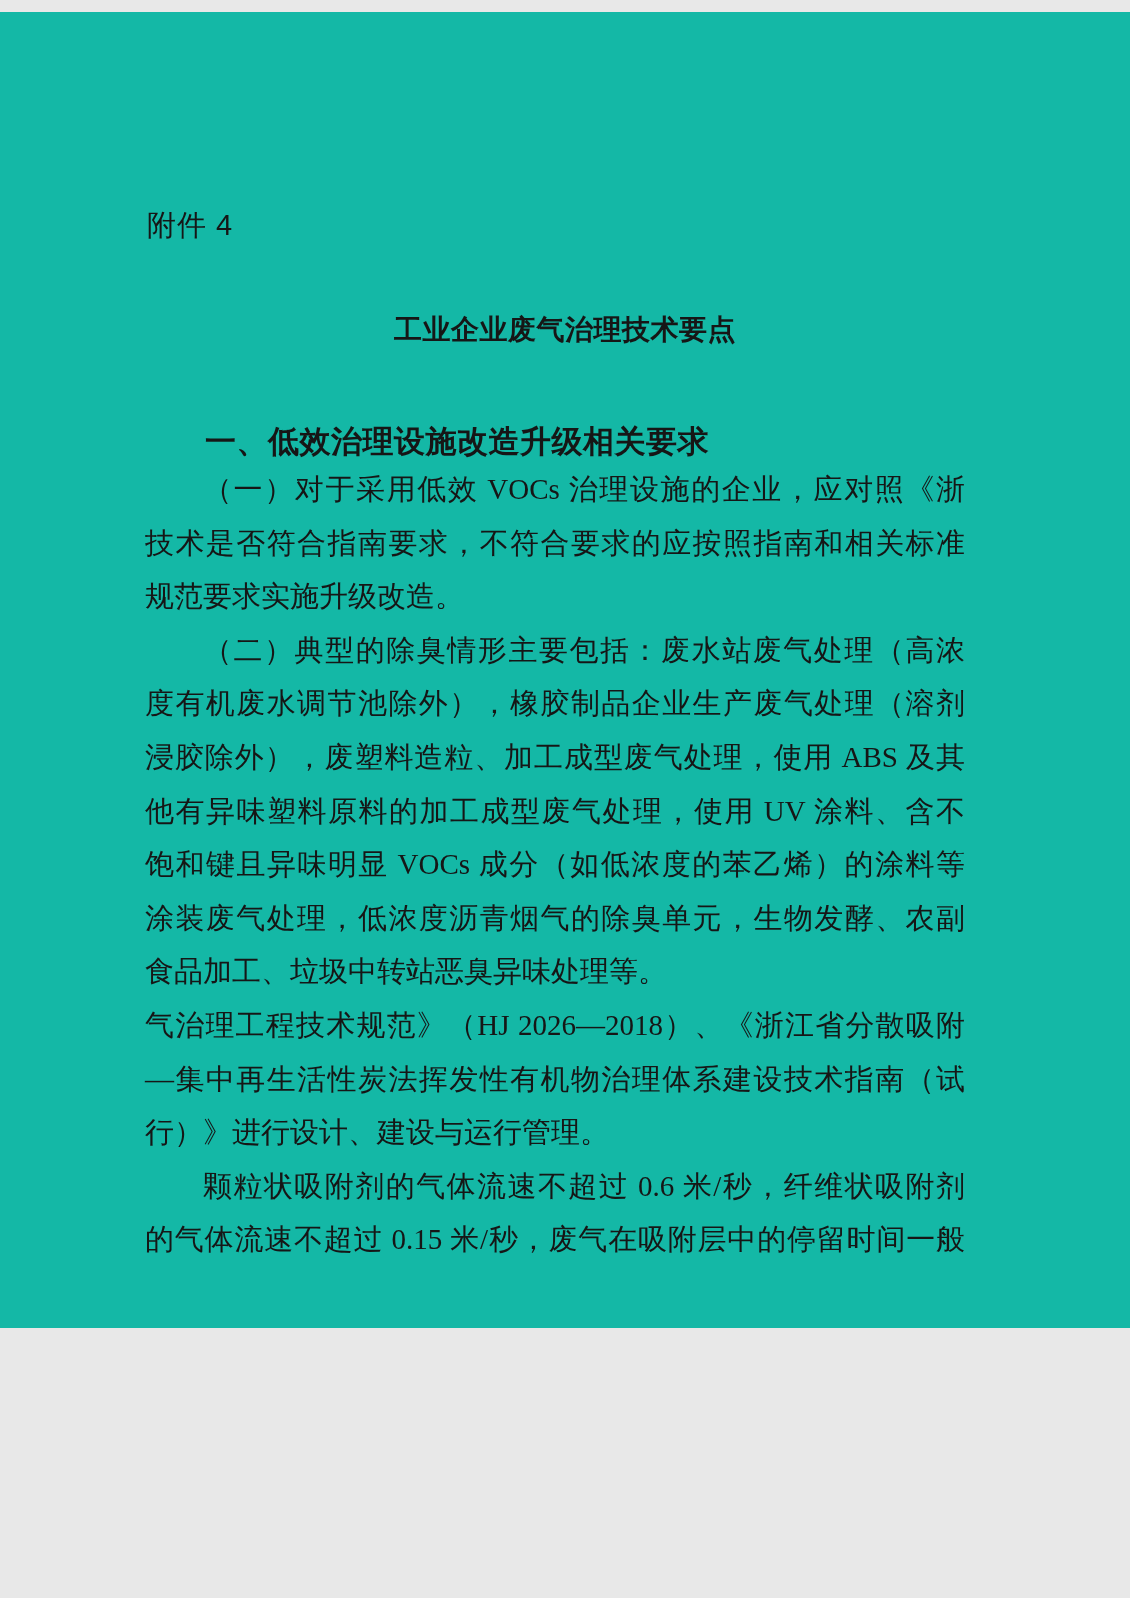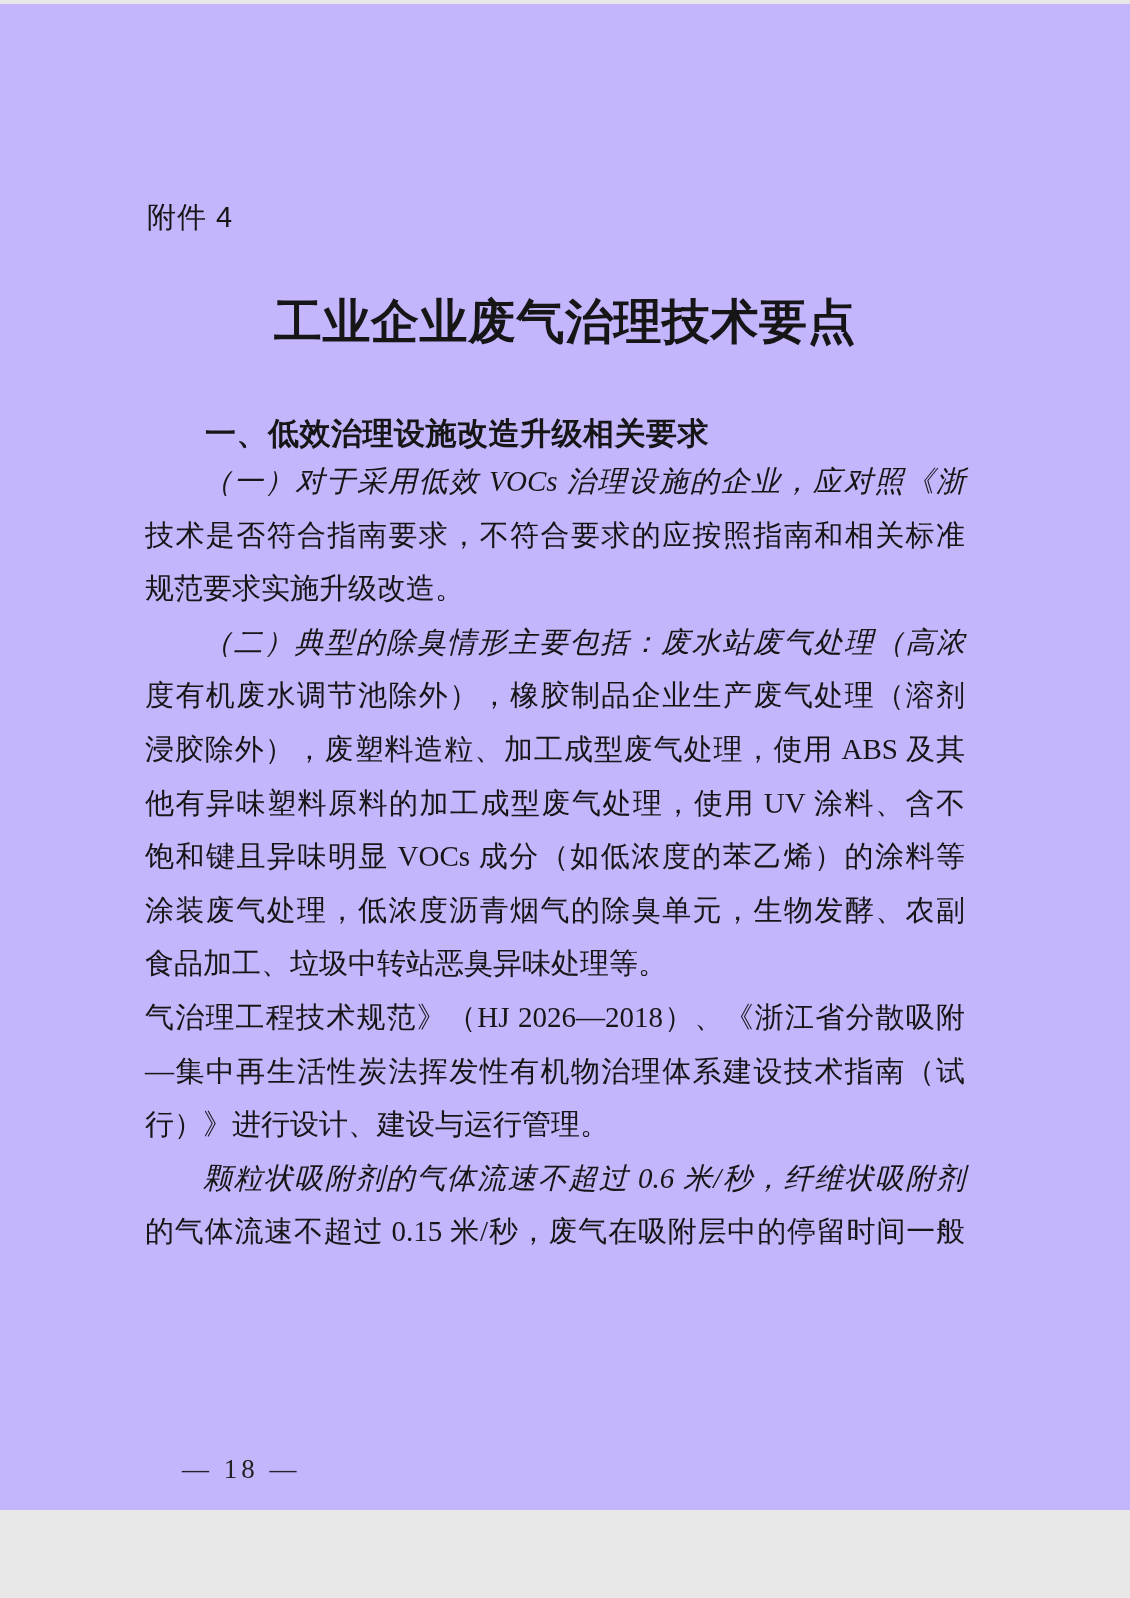--- a/index.html
+++ b/index.html
@@ -3,44 +3,44 @@
 <meta charset="utf-8">
 <style>
   html, body {
     margin: 0;
     padding: 0;
     background: #e8e8e8;
   }
   .page {
     position: relative;
     width: 1130px;
-    height: 1506px;
-    margin: 4px auto;
-    background: #c4b5fd;
+    height: 1316px;
+    margin: 12px auto;
+    background: #14b8a6;
     color: #161616;
     overflow: hidden;
   }
   .attachment-label {
     position: absolute;
     left: 147px;
     top: 191px;
     font-family: "Liberation Sans", "DejaVu Sans", sans-serif;
     font-size: 29px;
     line-height: 44px;
     letter-spacing: 1px;
     white-space: pre;
   }
   .doc-title {
     position: absolute;
     left: 0;
     right: 0;
     top: 291px;
     text-align: center;
     font-family: "Liberation Serif", "DejaVu Serif", serif;
-    font-size: 48px;
+    font-size: 28px;
     font-weight: 700;
     line-height: 54px;
     letter-spacing: 0.5px;
   }
   .section-heading {
     position: absolute;
     left: 205px;
     top: 407px;
     font-family: "Liberation Sans", "DejaVu Sans", sans-serif;
     font-size: 31px;
@@ -56,21 +56,21 @@
     font-family: "Liberation Serif", "DejaVu Serif", serif;
     font-size: 29px;
     line-height: 53.6px;
   }
   .paragraph { margin: 0; }
   .line {
     text-align: justify;
     text-align-last: justify;
     white-space: normal;
   }
-  .line.first { text-indent: 58px; font-style: italic; }
+  .line.first { text-indent: 58px; }
   .line.final {
     text-align: center;
     text-align-last: left;
   }
   .page-footer {
     position: absolute;
     left: 182px;
     top: 1447px;
     font-family: "Liberation Serif", "DejaVu Serif", serif;
     font-size: 27px;

